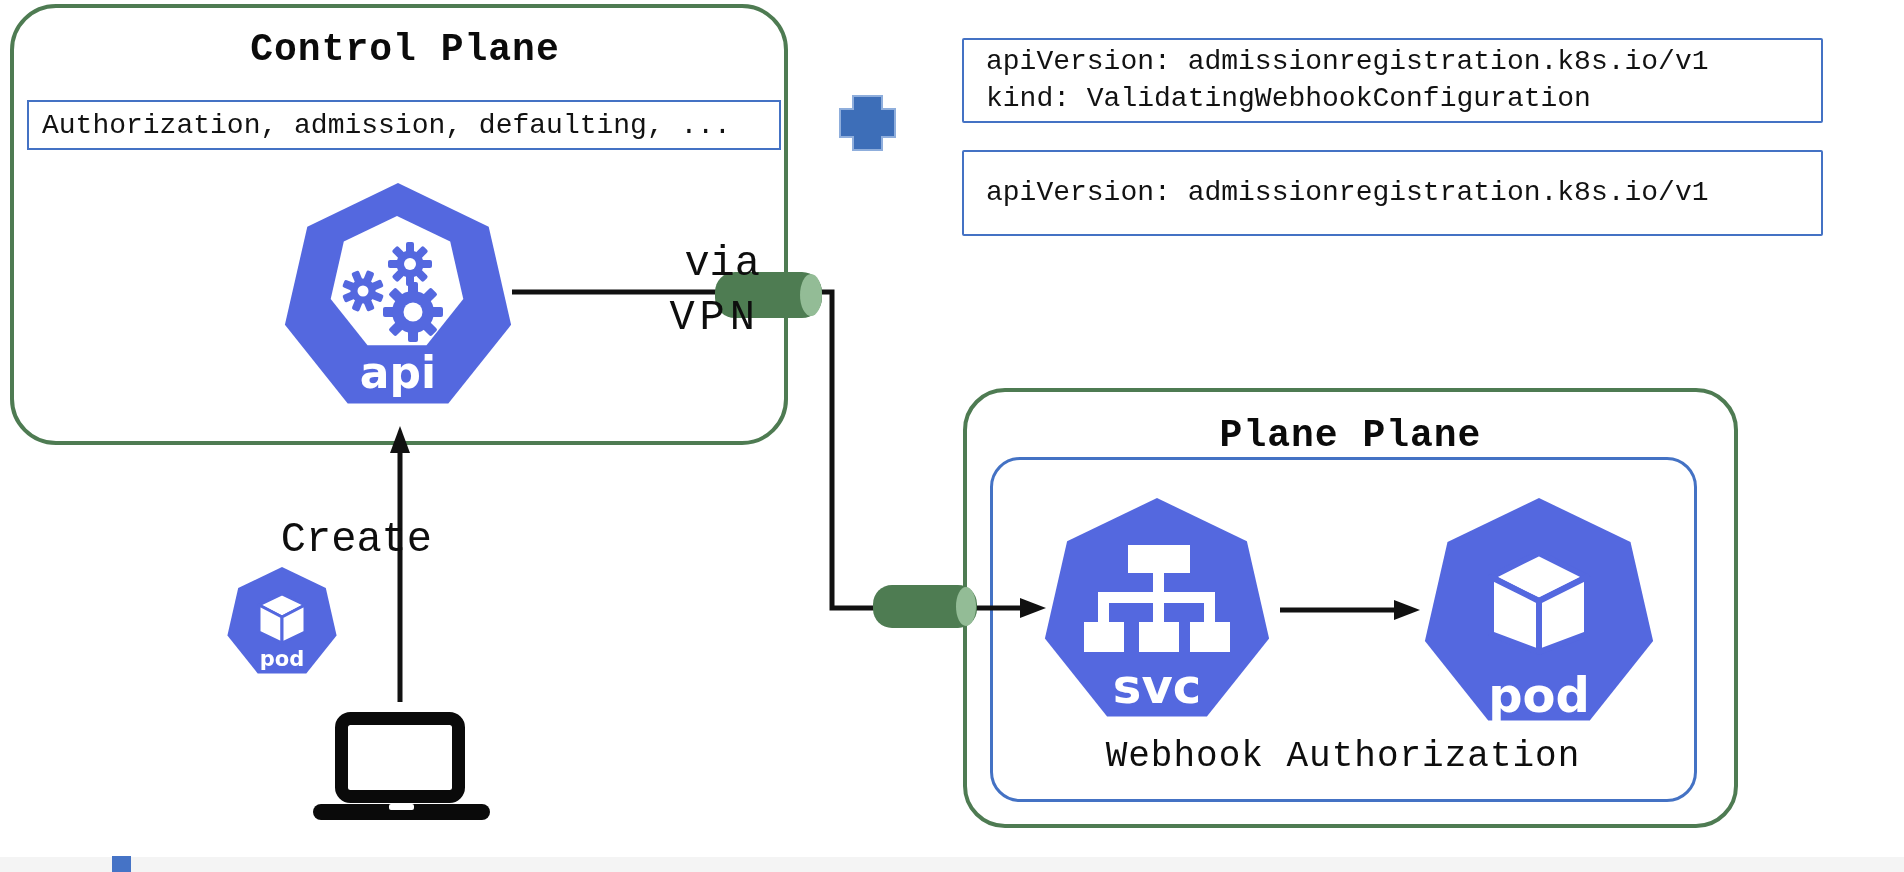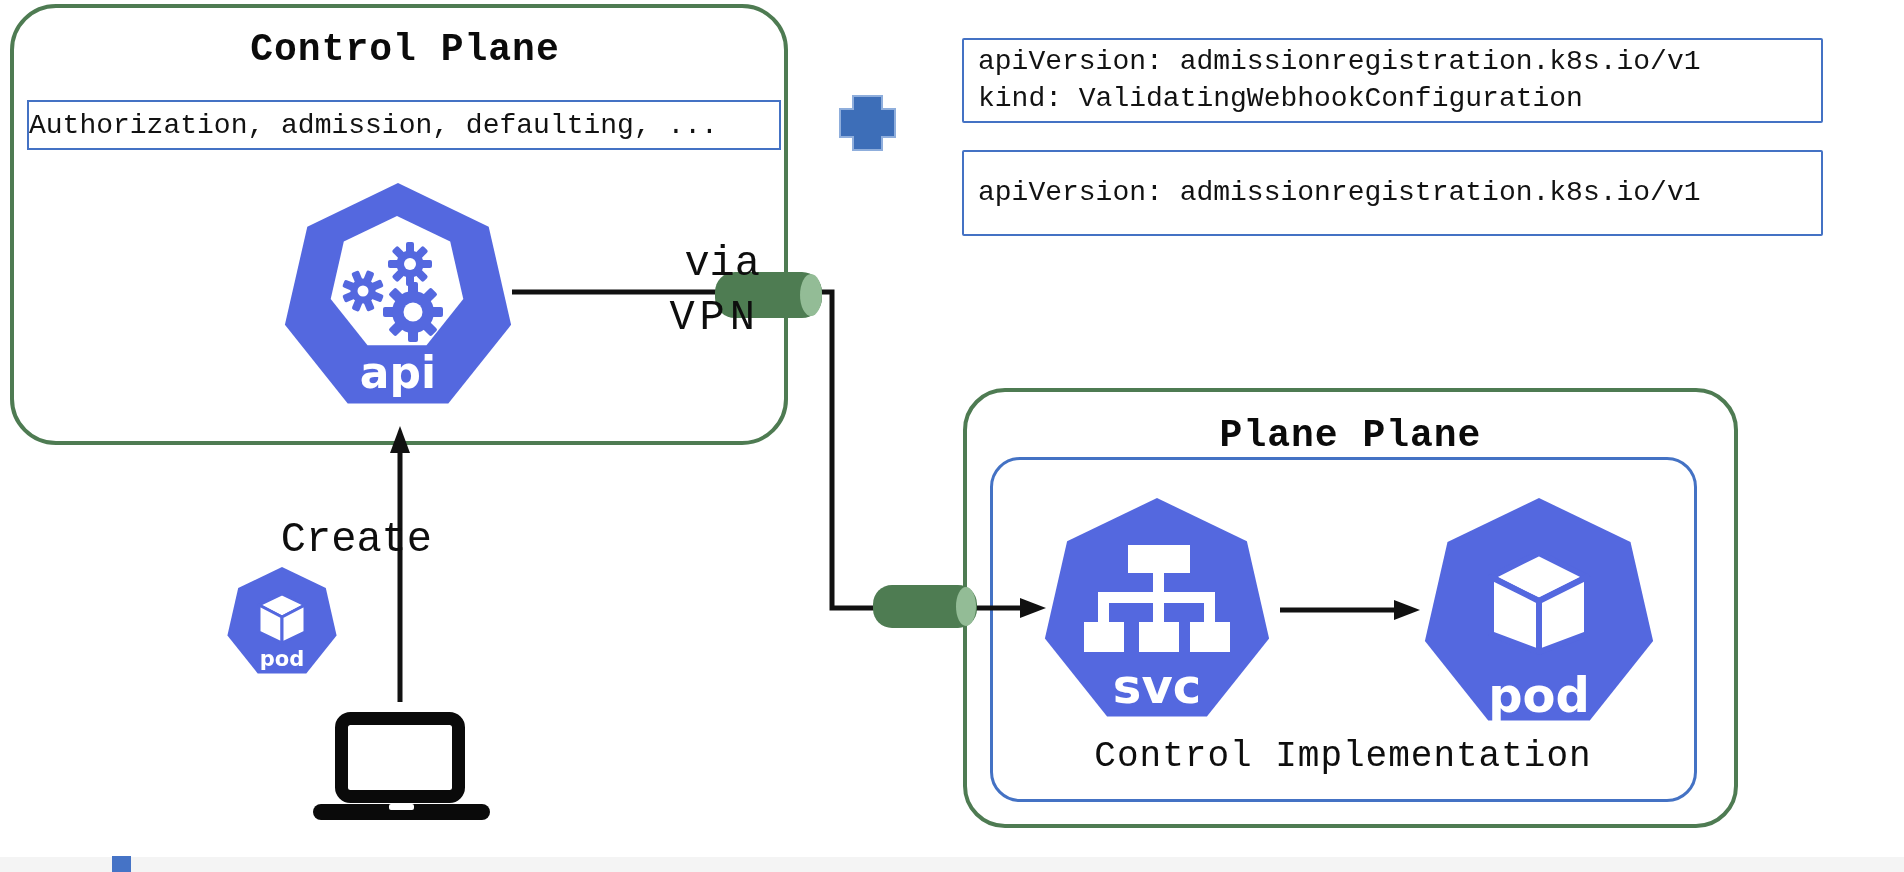--- a/index.html
+++ b/index.html
@@ -5,23 +5,23 @@
   html,body{margin:0;padding:0;background:#ffffff;}
   .stage{
     position:relative;width:1904px;height:872px;overflow:hidden;
     background:#ffffff;font-family:"Liberation Mono",monospace;color:#111;
   }
   .abs{position:absolute;}
   
   .box{box-sizing:border-box;position:absolute;background:transparent;}
   .green-box{border:4px solid #4E7B52;border-radius:46px;}
   .blue-box{border:3px solid #4472C4;border-radius:30px;}
-  .code-box{border:2px solid #4472C4;border-radius:2px;display:flex;flex-direction:column;justify-content:center;padding-left:14px;gap:9px;}
+  .code-box{border:2px solid #4472C4;border-radius:2px;display:flex;flex-direction:column;justify-content:center;padding-left:22px;gap:9px;}
   .code-line{font-size:28px;line-height:28px;white-space:pre;color:#121212;}
-  .auth-box{border:2px solid #4472C4;display:flex;align-items:center;}
+  .auth-box{border:2px solid #4472C4;display:flex;align-items:center;padding-left:13px;}
   .auth-text{font-size:28px;white-space:pre;color:#121212;}
   
   .title{font-weight:bold;font-size:38px;text-align:center;color:#0b0b0b;letter-spacing:1px;}
   .mono-label{font-size:42px;text-align:right;color:#0e0e0e;}
   .webhook-label{font-size:36px;text-align:center;color:#0e0e0e;letter-spacing:1px;}
   .z1{z-index:1;} .z2{z-index:2;} .z3{z-index:3;}
   svg text{font-family:"DejaVu Sans","Liberation Sans",sans-serif;}
   .icon-label{fill:#ffffff;font-weight:600;}
 </style>
 </head>
@@ -172,15 +172,15 @@
   <div class="abs z3 title" style="left:963px;top:414px;width:775px;">Plane Plane</div>
 
   <div class="abs z3" style="left:560px;top:237px;width:200px;">
     <div class="mono-label" style="line-height:54px;">via</div>
     <div class="mono-label" style="line-height:54px;letter-spacing:5px;">VPN</div>
   </div>
 
 
   <div class="abs z3 mono-label" style="left:132px;top:516px;width:300px;">Create</div>
 
-  <div class="abs z3 webhook-label" style="left:1043px;top:736px;width:600px;">Control Implementation</div>
+  <div class="abs z3 webhook-label" style="left:1043px;top:736px;width:600px;">Webhook Authorization</div>
 
 </div>
 
 </body></html>

